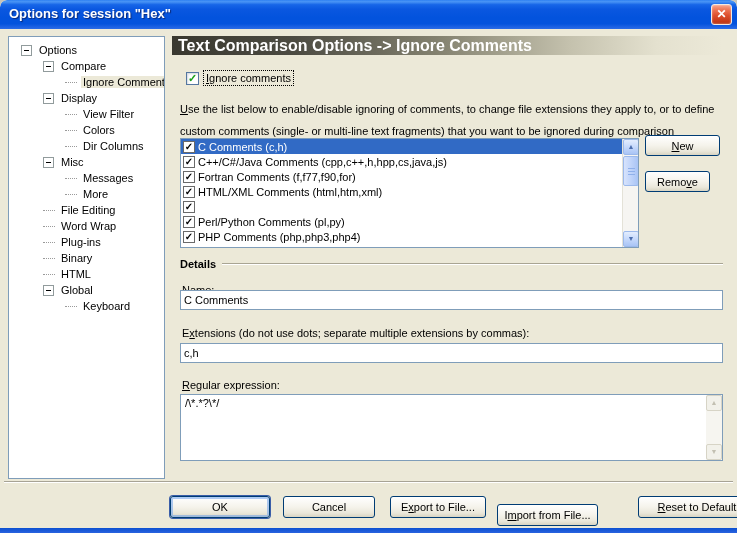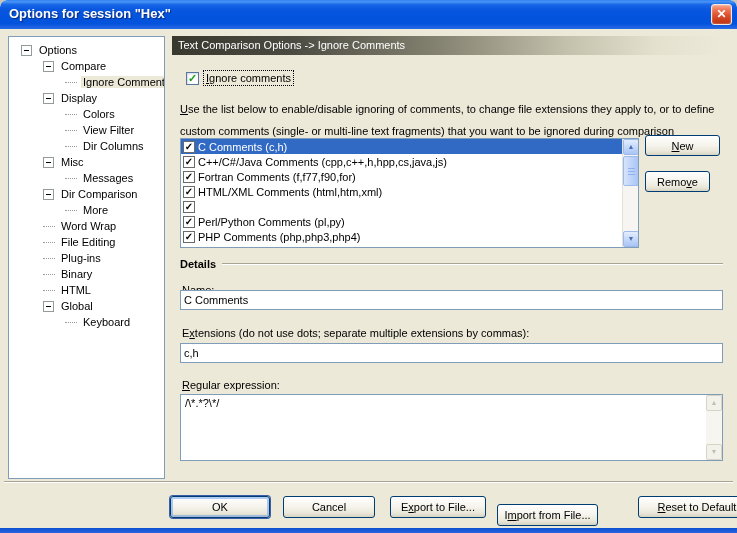--- a/index.html
+++ b/index.html
@@ -45,21 +45,21 @@
   .trow.lv2 { padding-left:56px; }
   .exp { width:11px; height:11px; border:1px solid #919b9c; background:#fff; position:relative; margin-right:5px; flex:0 0 auto; }
   .exp::after { content:""; position:absolute; left:2px; top:4px; width:5px; height:1px; background:#000; }
   .dash { width:12px; border-top:1px dotted #9a9a9a; margin-right:4px; flex:0 0 auto; }
   .tlabel { padding:0 2px; }
   .trow.sel .tlabel { background:#ece9d8; }
   
   .sheader {
     position:absolute; left:172px; top:36px; width:551px; height:19px;
     background: linear-gradient(90deg, #39382f 0%, #4c4b42 22%, #83816f 48%, #c4c1ad 72%, #e4e1cf 88%, #ece9d8 100%);
-    color:#fff; font-size:11px; font-weight:normal; line-height:19px; padding-left:6px;
+    color:#fff; font-size:16px; font-weight:bold; line-height:19px; padding-left:6px;
   }
   
   .chkrow { position:absolute; left:186px; top:71px; display:flex; align-items:center; font-size:11px; }
   .cbmain {
     width:13px; height:13px; border:1px solid #5577a0; background:#fff; margin-right:5px;
     display:flex; align-items:center; justify-content:center; flex:0 0 auto;
     box-shadow: inset 1px 1px 2px rgba(120,140,160,.35);
   }
   .cbmain .mark { color:#1ba11b; font-size:11px; font-weight:bold; line-height:11px; }
   .chklabel { outline:1px dotted #000; padding:1px 2px; }
@@ -167,53 +167,49 @@
     <div class="trow lv2 sel">
         <span class="dash"></span>
         <span class="tlabel">Ignore Comments</span>
       </div>
     <div class="trow lv1">
         <span class="exp"></span>
         <span class="tlabel">Display</span>
       </div>
     <div class="trow lv2">
         <span class="dash"></span>
+        <span class="tlabel">View Filter</span>
+      </div>
+    <div class="trow lv2">
+        <span class="dash"></span>
         <span class="tlabel">Colors</span>
       </div>
     <div class="trow lv2">
         <span class="dash"></span>
-        <span class="tlabel">View Filter</span>
-      </div>
-    <div class="trow lv2">
-        <span class="dash"></span>
         <span class="tlabel">Dir Columns</span>
       </div>
     <div class="trow lv1">
         <span class="exp"></span>
         <span class="tlabel">Misc</span>
       </div>
     <div class="trow lv2">
         <span class="dash"></span>
         <span class="tlabel">Messages</span>
       </div>
-    <div class="trow lv1">
-        <span class="exp"></span>
-        <span class="tlabel">Dir Comparison</span>
-      </div>
     <div class="trow lv2">
         <span class="dash"></span>
         <span class="tlabel">More</span>
       </div>
     <div class="trow lv1">
         <span class="dash"></span>
+        <span class="tlabel">File Editing</span>
+      </div>
+    <div class="trow lv1">
+        <span class="dash"></span>
         <span class="tlabel">Word Wrap</span>
-      </div>
-    <div class="trow lv1">
-        <span class="dash"></span>
-        <span class="tlabel">File Editing</span>
       </div>
     <div class="trow lv1">
         <span class="dash"></span>
         <span class="tlabel">Plug-ins</span>
       </div>
     <div class="trow lv1">
         <span class="dash"></span>
         <span class="tlabel">Binary</span>
       </div>
     <div class="trow lv1">

